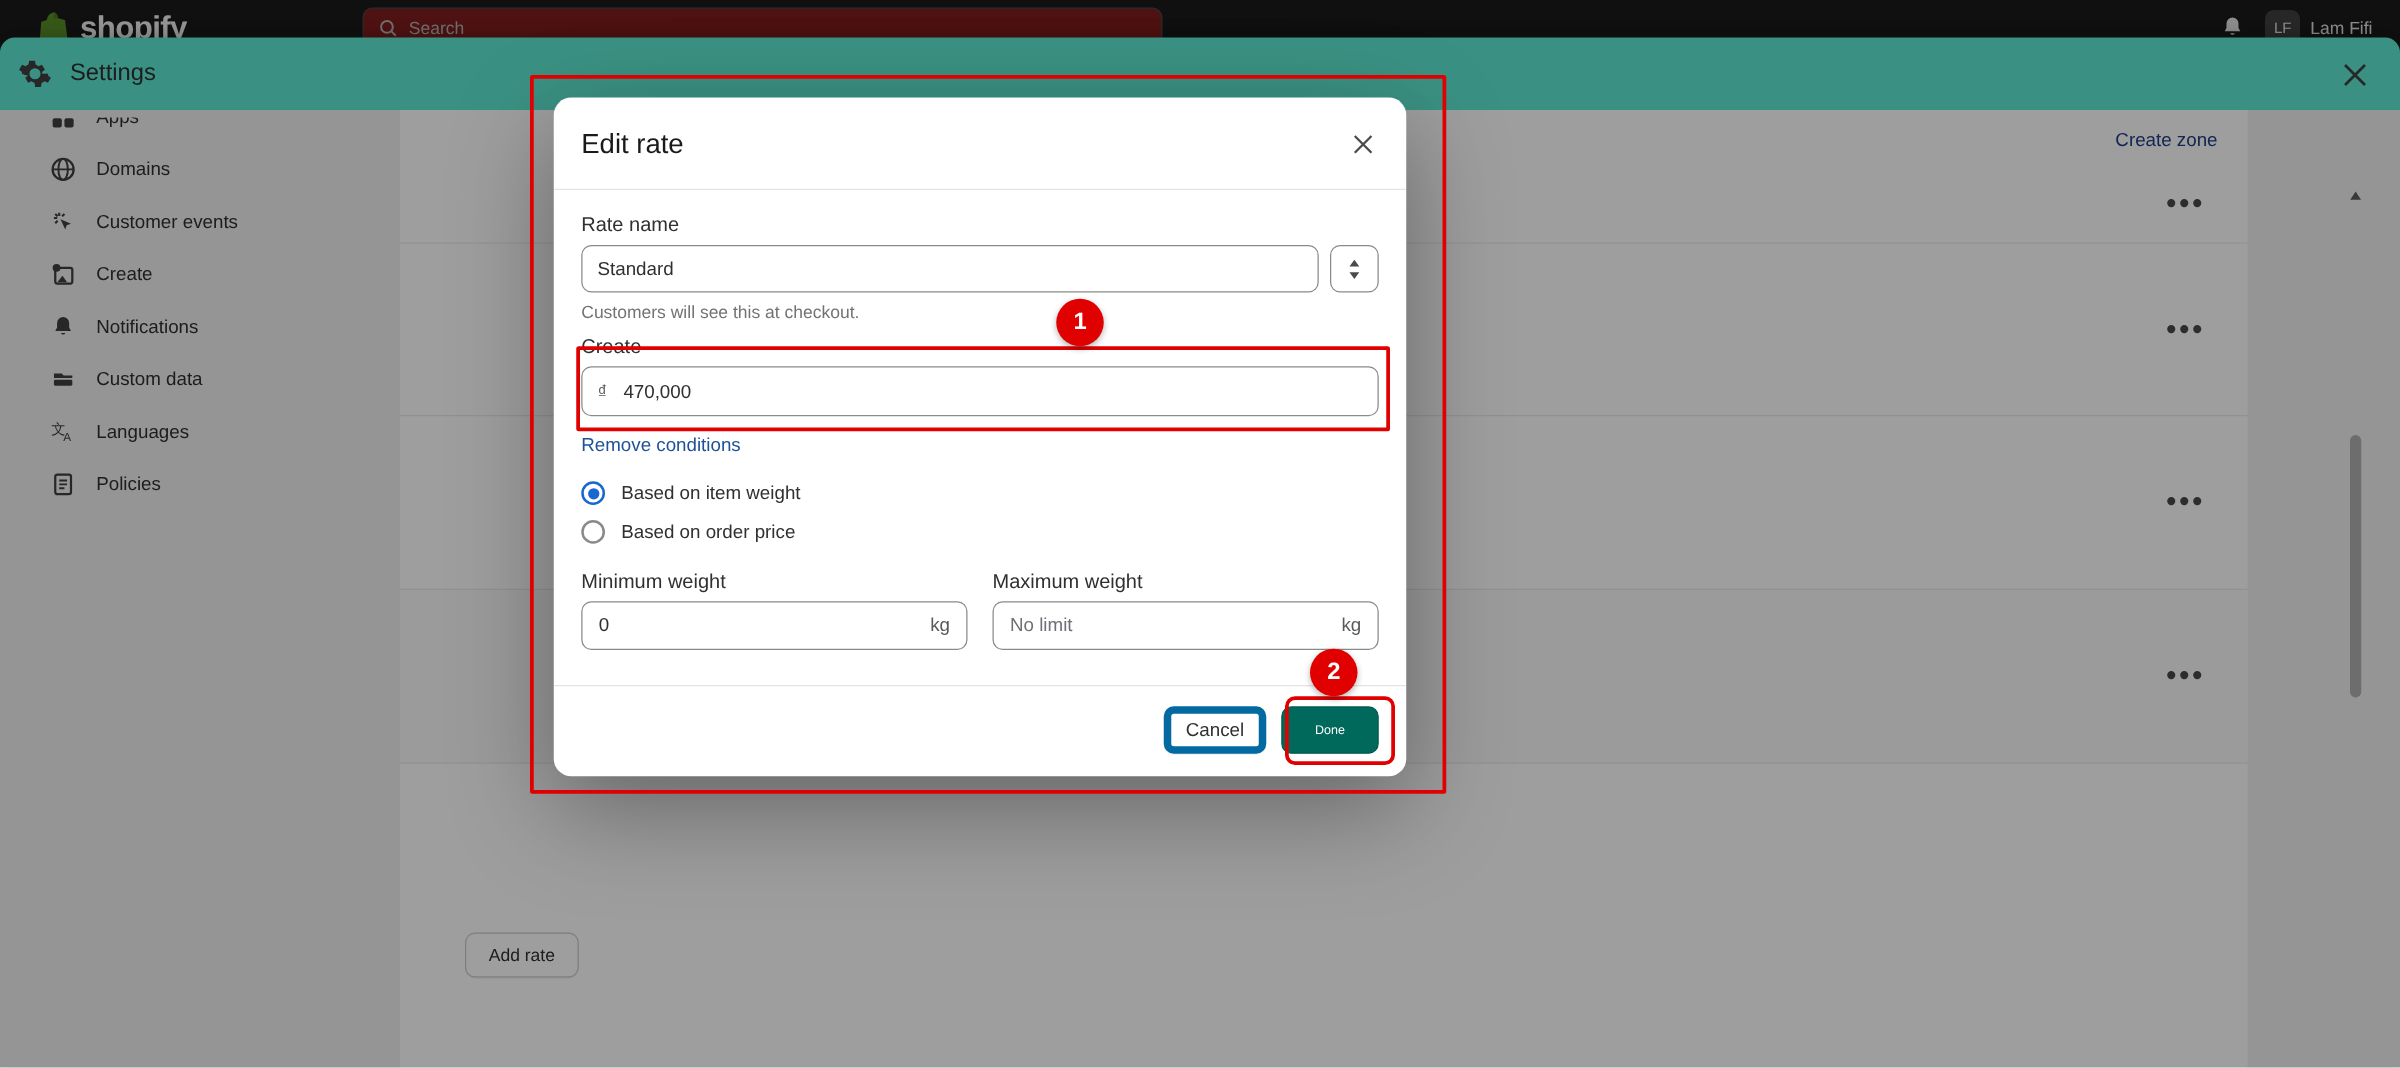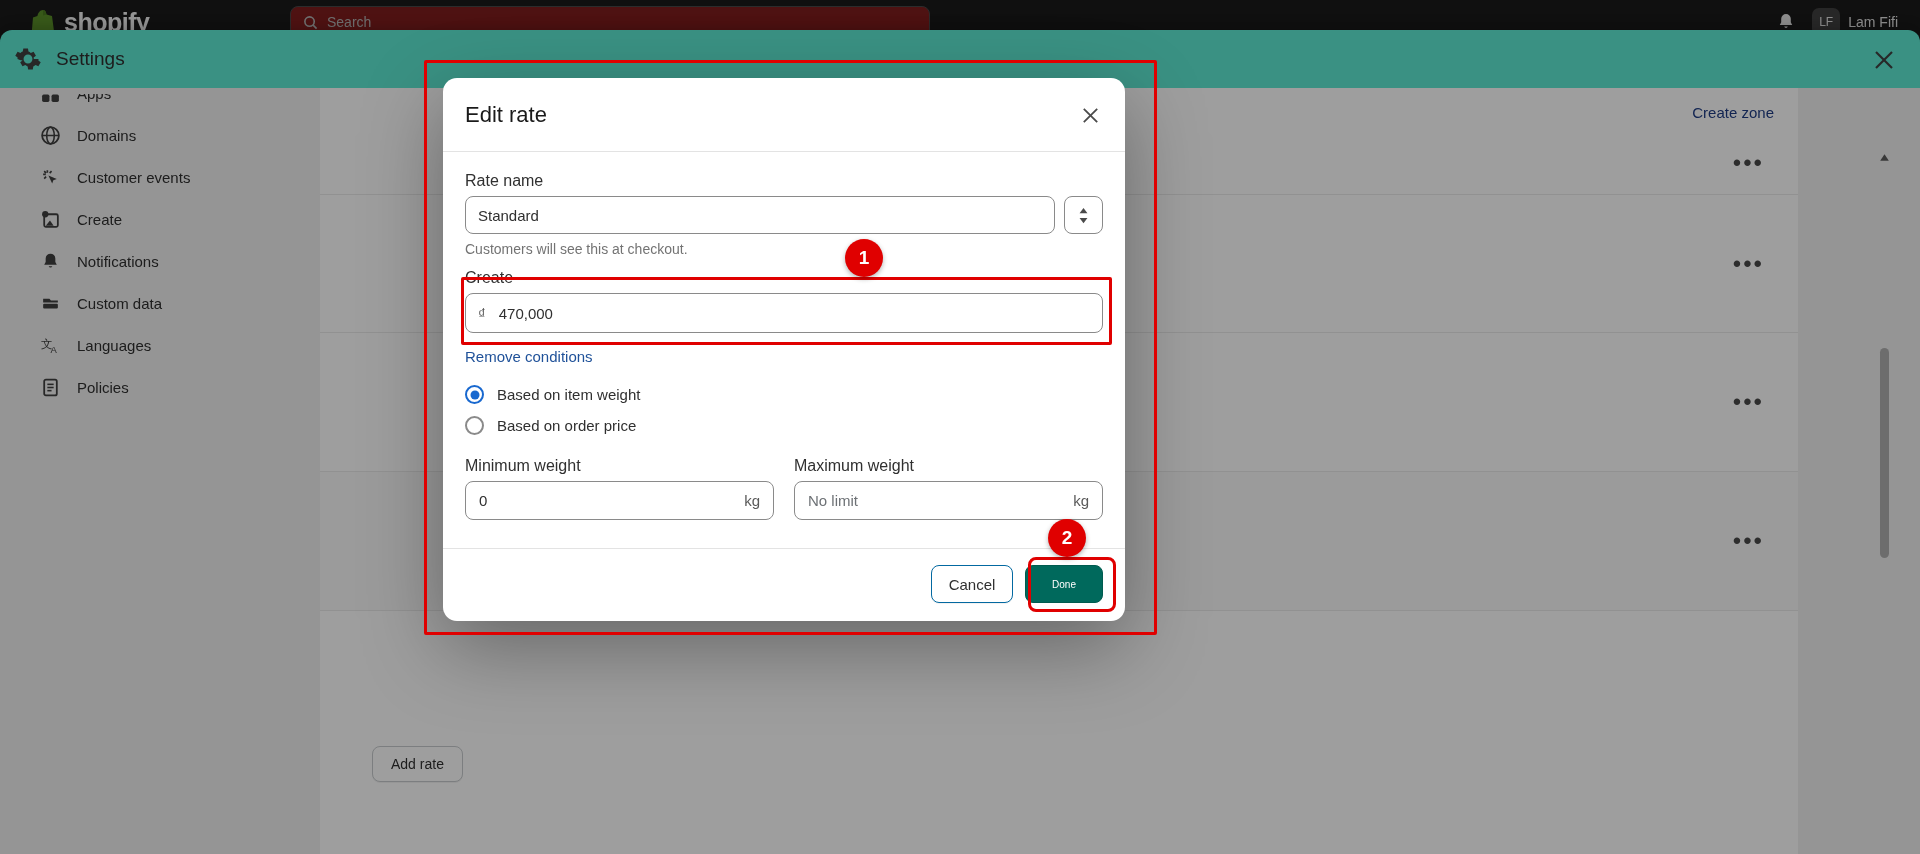--- a/index.html
+++ b/index.html
@@ -184,21 +184,21 @@
   }
   .weight-value { color: #303030; }
   .weight-value.ph { color: #6d7175; }
   .unit { color: #5a5a5a; }
 
   .modal-foot {
     margin-top: 22px; border-top: 1px solid #e3e3e3;
     padding: 16px 22px 18px 22px; display: flex; justify-content: flex-end; gap: 12px;
   }
   .btn-cancel {
-    min-width: 82px; height: 38px; border: 1px solid #0369a1; border-radius: 8px;
+    min-width: 82px; height: 38px; border: 6px solid #0369a1; border-radius: 8px;
     background: #fff; color: #303030; font-size: 15px; cursor: pointer;
     display: flex; align-items: center; justify-content: center;
     box-shadow: 0 1px 0 rgba(0,0,0,0.05);
   }
   .btn-done {
     min-width: 78px; height: 38px; border-radius: 8px;
     background: #00695c; color: #ffffff; font-size: 10px; cursor: pointer;
     display: flex; align-items: center; justify-content: center;
     border: 1px solid #005b4f;
   }

